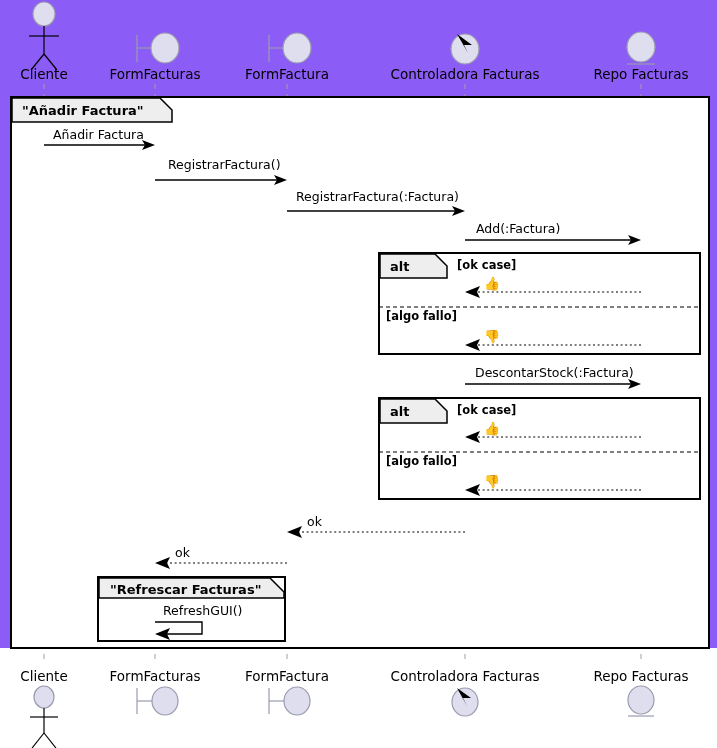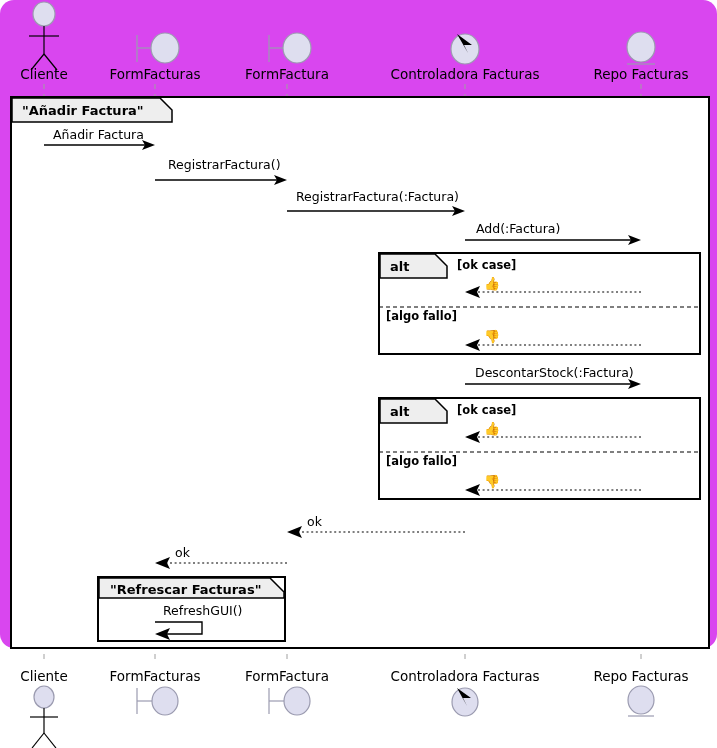--- a/index.html
+++ b/index.html
@@ -10,22 +10,21 @@
   body {
     font-family: "DejaVu Sans", sans-serif;
     width: 717px;
     height: 748px;
     overflow: hidden;
   }
   #diagram-root {
     position: relative;
     width: 717px;
     height: 648px;
-    background: #d946ef;
-    border-radius: 14px;
+    background: #8b5cf6;
   }
   svg.diagram-svg {
     position: absolute;
     top: 0;
     left: 0;
     width: 717px;
     height: 748px;
   }
   .lbl {
     font-family: "DejaVu Sans", sans-serif;

